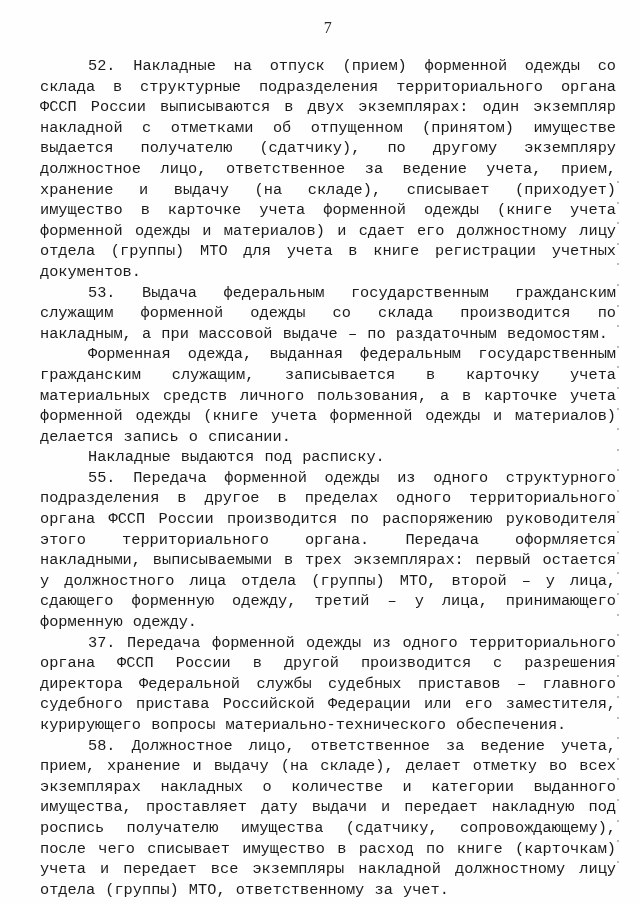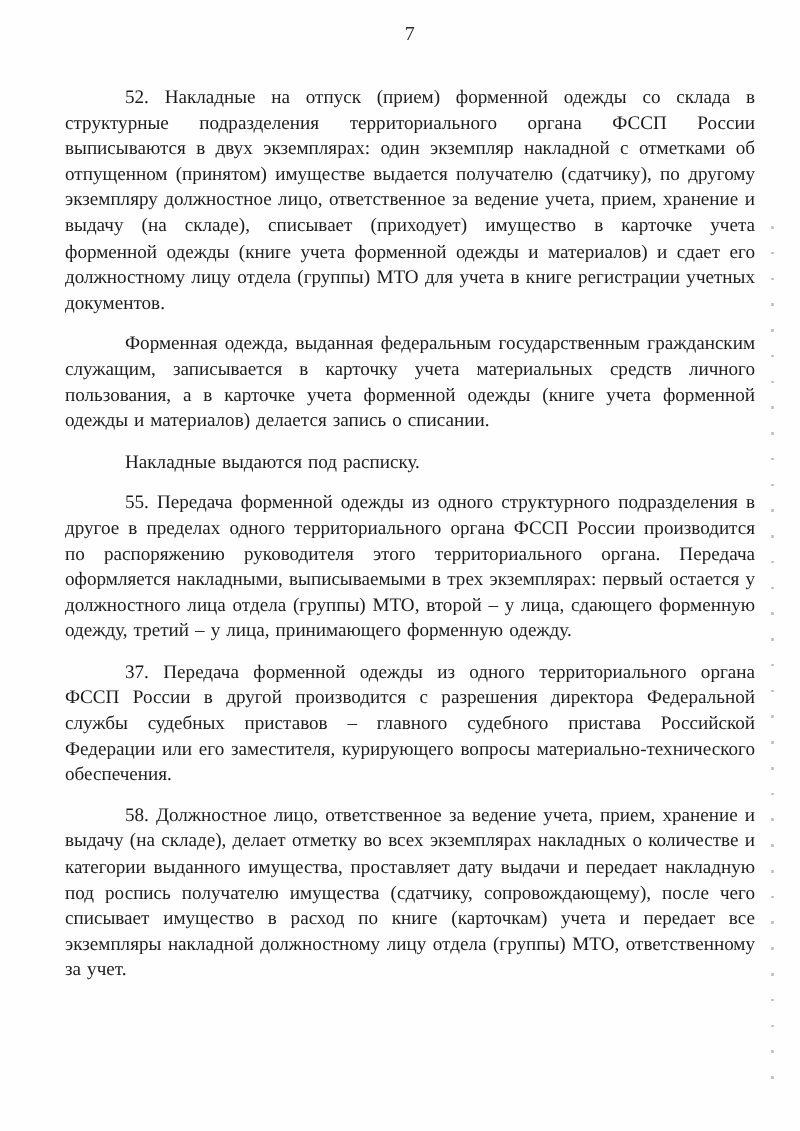--- a/index.html
+++ b/index.html
@@ -29,24 +29,25 @@
   .text-block {
     position: absolute;
     top: 56px;
     left: 40px;
     width: 576px;
     text-align: justify;
     font-size: 15.3px;
     line-height: 20.6px;
   }
   .text-block p {
-    margin: 12px;
+    margin: 0;
     padding: 0;
     text-indent: 48px;
     word-spacing: 1px;
+    font-family: Liberation Mono, monospace;
   }
   
   .scan-artifacts {
     position: absolute;
     top: 181px;
     right: 21px;
     width: 2px;
     height: 700px;
     background: repeating-linear-gradient(
       to bottom,
@@ -60,20 +61,21 @@
 </style>
 </head>
 <body>
 
 <div class="page">
 
   <div class="page-number">7</div>
 
   <div class="text-block">
     <p>52. Накладные на отпуск (прием) форменной одежды со склада в структурные подразделения территориального органа ФССП России выписываются в двух экземплярах: один экземпляр накладной с отметками об отпущенном (принятом) имуществе выдается получателю (сдатчику), по другому экземпляру должностное лицо, ответственное за ведение учета, прием, хранение и выдачу (на складе), списывает (приходует) имущество в карточке учета форменной одежды (книге учета форменной одежды и материалов) и сдает его должностному лицу отдела (группы) МТО для учета в книге регистрации учетных документов.</p>
+    <p>53. Выдача федеральным государственным гражданским служащим форменной одежды со склада производится по накладным, а при массовой выдаче – по раздаточным ведомостям.</p>
     <p>Форменная одежда, выданная федеральным государственным гражданским служащим, записывается в карточку учета материальных средств личного пользования, а в карточке учета форменной одежды (книге учета форменной одежды и материалов) делается запись о списании.</p>
     <p>Накладные выдаются под расписку.</p>
     <p>55. Передача форменной одежды из одного структурного подразделения в другое в пределах одного территориального органа ФССП России производится по распоряжению руководителя этого территориального органа. Передача оформляется накладными, выписываемыми в трех экземплярах: первый остается у должностного лица отдела (группы) МТО, второй – у лица, сдающего форменную одежду, третий – у лица, принимающего форменную одежду.</p>
     <p>37. Передача форменной одежды из одного территориального органа ФССП России в другой производится с разрешения директора Федеральной службы судебных приставов – главного судебного пристава Российской Федерации или его заместителя, курирующего вопросы материально-технического обеспечения.</p>
     <p>58. Должностное лицо, ответственное за ведение учета, прием, хранение и выдачу (на складе), делает отметку во всех экземплярах накладных о количестве и категории выданного имущества, проставляет дату выдачи и передает накладную под роспись получателю имущества (сдатчику, сопровождающему), после чего списывает имущество в расход по книге (карточкам) учета и передает все экземпляры накладной должностному лицу отдела (группы) МТО, ответственному за учет.</p>
   </div>
 
   <div class="scan-artifacts"></div>
 
 </div>

